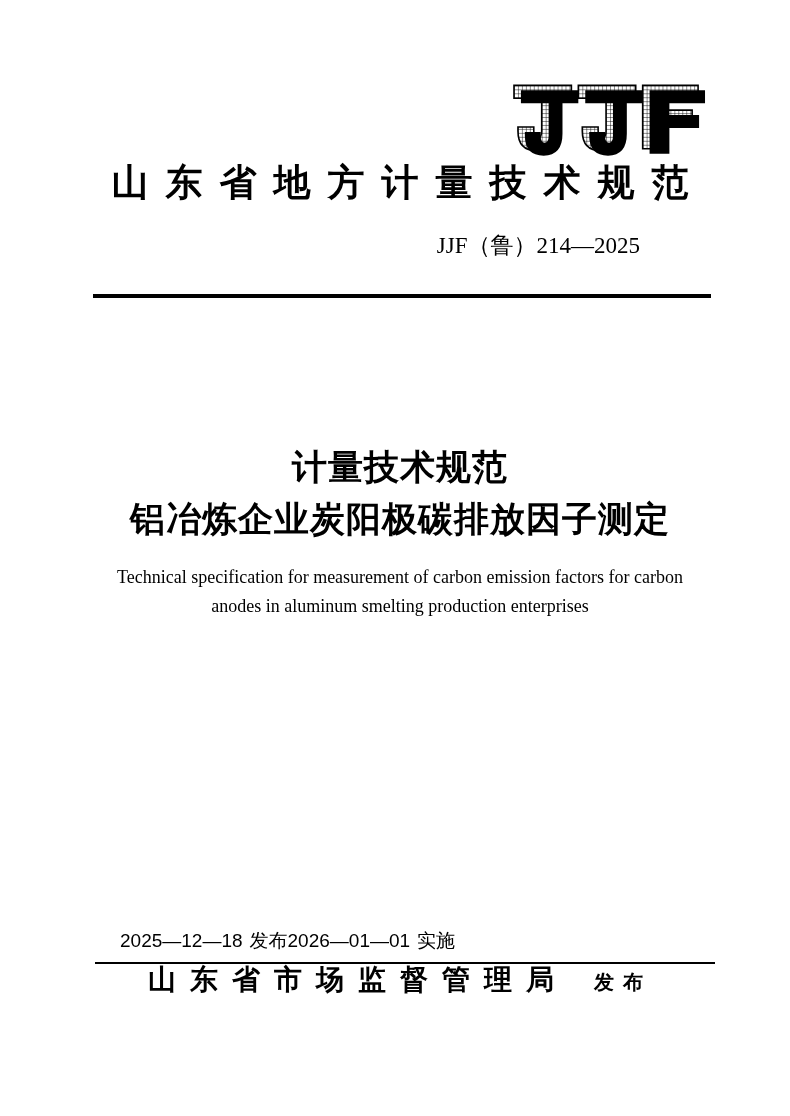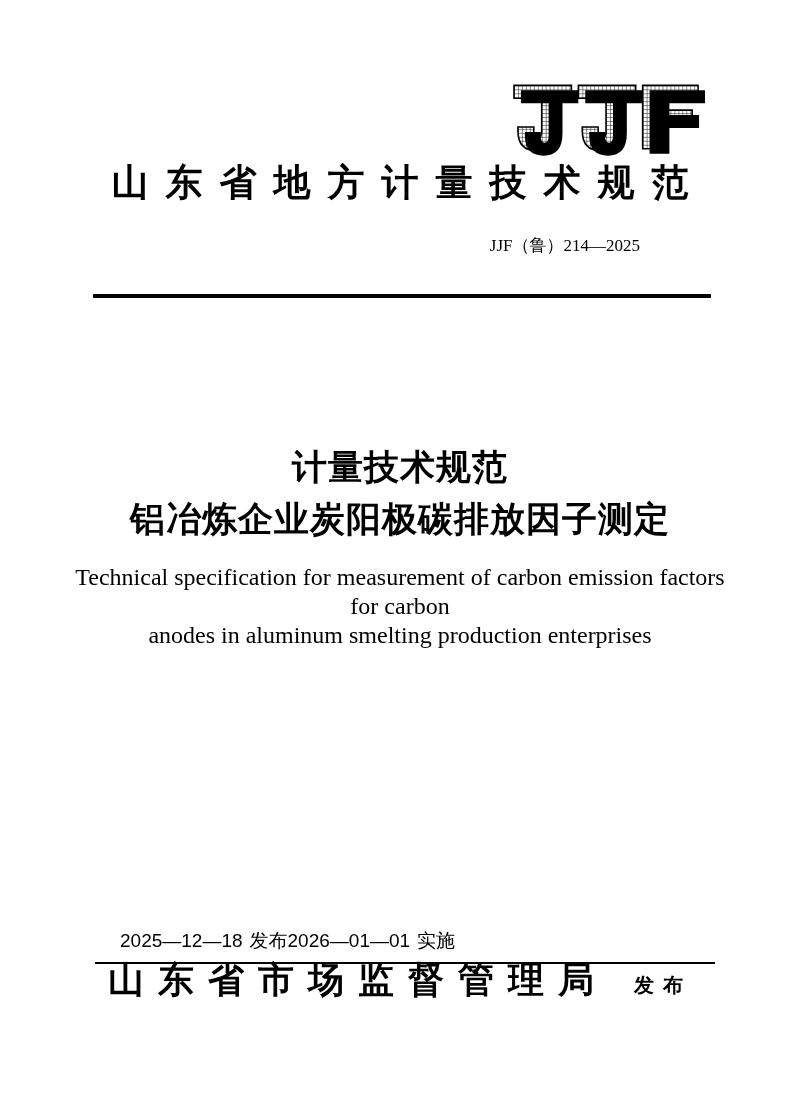--- a/index.html
+++ b/index.html
@@ -17,55 +17,55 @@
     position:absolute;left:85px;top:160px;width:630px;
     text-align:center;white-space:nowrap;
     font-family:"Liberation Serif",serif;
     font-weight:bold;font-size:37px;line-height:46px;
     letter-spacing:17px;text-indent:17px;
   }
   
   .doc-number{
     position:absolute;top:233px;right:150px;
     font-family:"Liberation Serif",serif;
-    font-size:17px;line-height:26px;
+    font-size:23px;line-height:26px;
   }
   .rule-thick{position:absolute;left:93px;top:294px;width:618px;height:4px;background:#000000;}
   
   .title-zh{
     position:absolute;left:80px;top:441px;width:640px;
     text-align:center;
     font-family:"Liberation Sans",sans-serif;
     font-weight:bold;font-size:35px;line-height:52px;letter-spacing:1px;
   }
   
   .title-en{
     position:absolute;left:70px;top:563px;width:660px;
     text-align:center;
     font-family:"Liberation Serif",serif;
-    font-size:24px;line-height:29px;
+    font-size:18px;line-height:29px;
   }
   
   .date-row{
     position:absolute;left:95px;top:929px;width:620px;
     box-sizing:border-box;padding:0 18px 0 25px;
     display:flex;justify-content:flex-start;
     font-family:"Liberation Sans",sans-serif;
     font-size:19px;line-height:24px;
   }
   .date-item{display:flex;gap:7px;white-space:nowrap;}
   .rule-thin{position:absolute;left:95px;top:962px;width:620px;height:2px;background:#000000;}
   
   .issuer-row{
     position:absolute;left:85px;top:964px;width:630px;
     display:flex;justify-content:center;align-items:baseline;gap:26px;
   }
   .issuer-name{
     font-family:"Liberation Serif",serif;font-weight:bold;
-    font-size:36px;line-height:32px;letter-spacing:14px;white-space:nowrap;
+    font-size:28px;line-height:32px;letter-spacing:14px;white-space:nowrap;
   }
   .issuer-suffix{
     font-family:"Liberation Serif",serif;font-weight:bold;
     font-size:20px;letter-spacing:9px;white-space:nowrap;
   }
 </style>
 </head>
 <body>
 
 <div class="page">

